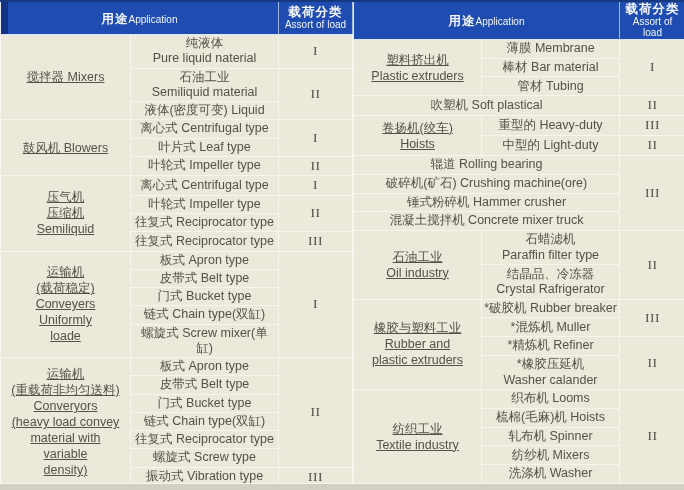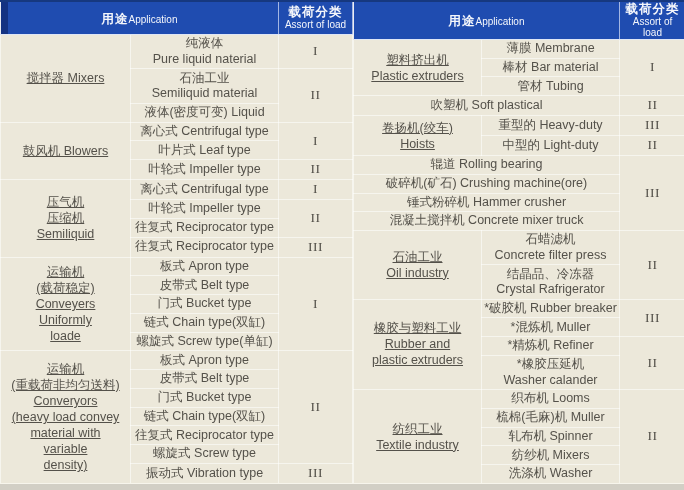--- a/index.html
+++ b/index.html
@@ -192,21 +192,21 @@
             <div>门式 Bucket type</div>
           </td>
         </tr>
         <tr>
           <td class="typ">
             <div>链式 Chain type(双缸)</div>
           </td>
         </tr>
         <tr>
           <td class="typ">
-            <div>螺旋式 Screw type(单缸)</div>
+            <div>螺旋式 Screw mixer(单缸)</div>
           </td>
         </tr>
 
         <tr class="sec-start">
           <td class="cat" rowspan="7">
             <div>运输机</div>
             <div>(重载荷非均匀送料)</div>
             <div>Converyors</div>
             <div>(heavy load convey</div>
             <div>material with</div>
@@ -338,21 +338,21 @@
           </td>
         </tr>
 
         <tr class="sec-start">
           <td class="cat" rowspan="2">
             <div>石油工业</div>
             <div>Oil industry</div>
           </td>
           <td class="typ">
             <div>石蜡滤机</div>
-            <div>Concrete filter press</div>
+            <div>Paraffin filter type</div>
           </td>
           <td class="load" rowspan="2">II</td>
         </tr>
         <tr>
           <td class="typ">
             <div>结晶品、冷冻器</div>
             <div>Crystal Rafrigerator</div>
           </td>
         </tr>
 
@@ -390,21 +390,21 @@
             <div>纺织工业</div>
             <div>Textile industry</div>
           </td>
           <td class="typ">
             <div>织布机 Looms</div>
           </td>
           <td class="load" rowspan="5">II</td>
         </tr>
         <tr>
           <td class="typ">
-            <div>梳棉(毛麻)机 Muller</div>
+            <div>梳棉(毛麻)机 Hoists</div>
           </td>
         </tr>
         <tr>
           <td class="typ">
             <div>轧布机 Spinner</div>
           </td>
         </tr>
         <tr>
           <td class="typ">
             <div>纺纱机 Mixers</div>

